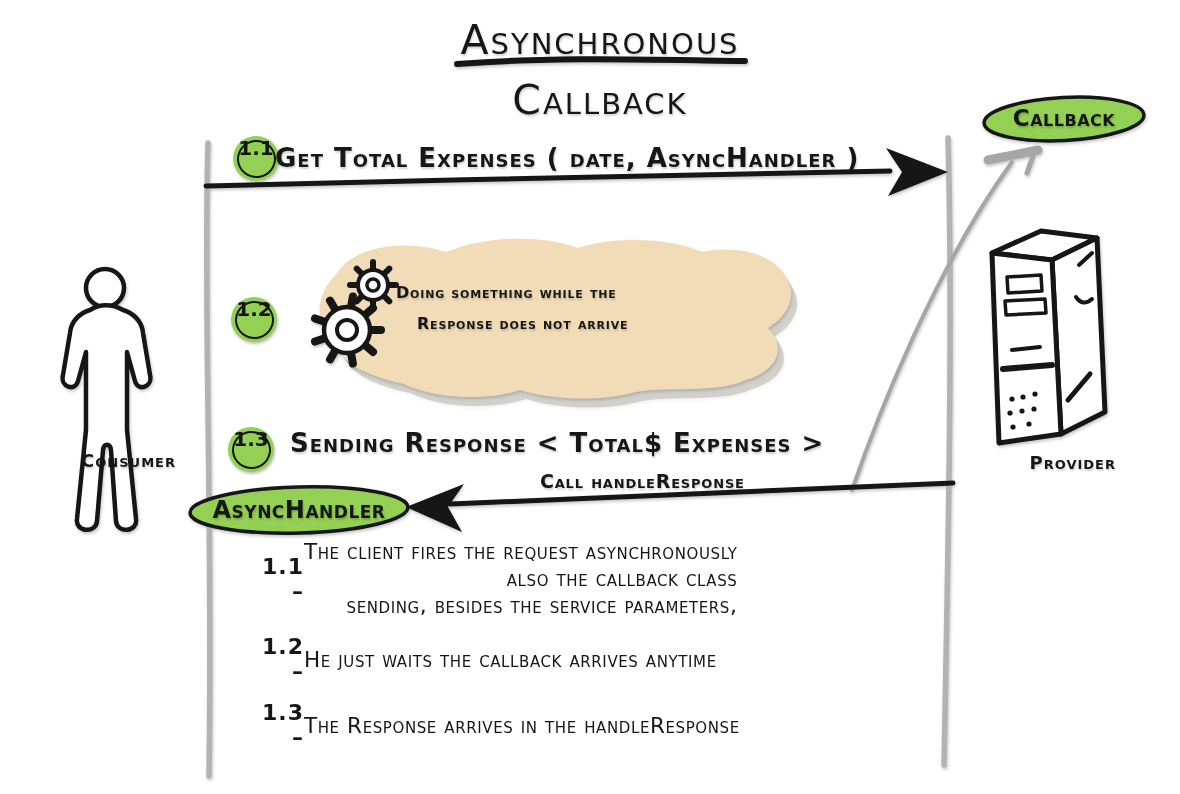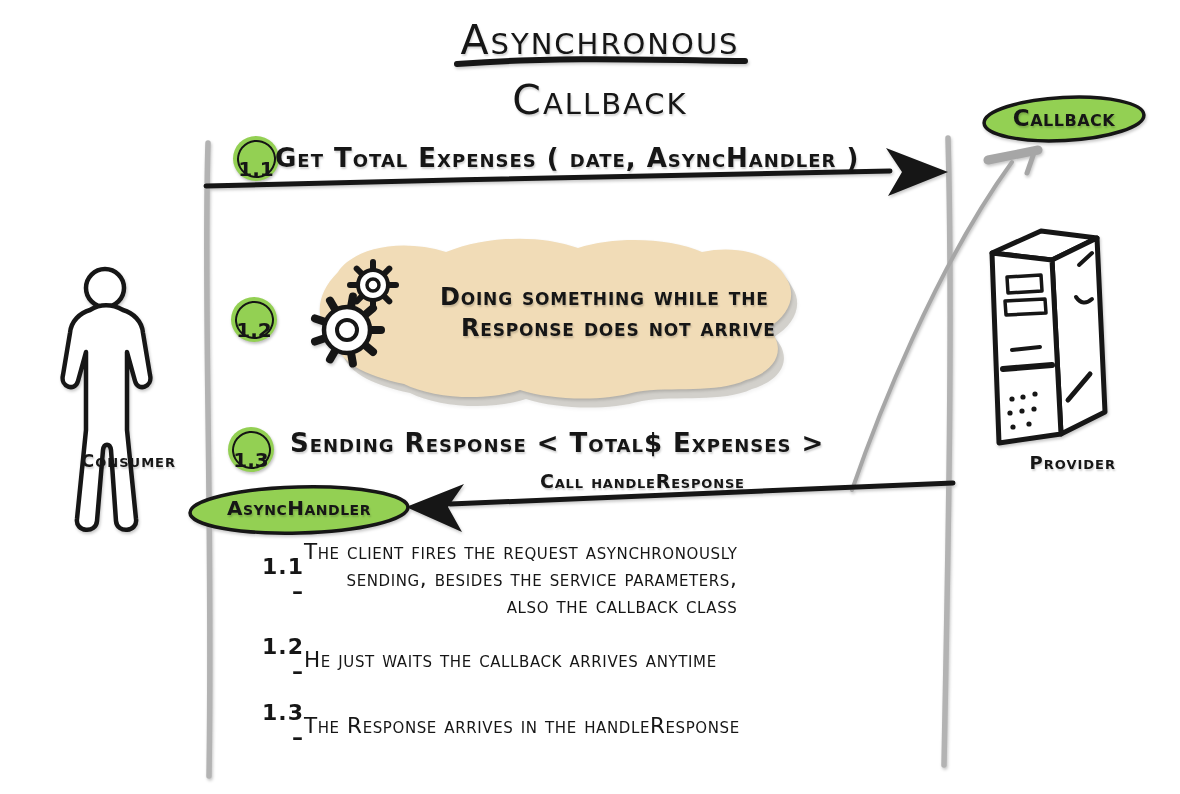--- a/index.html
+++ b/index.html
@@ -12,27 +12,27 @@
   }
   #art{position:absolute;left:0;top:0;z-index:1;
        filter:drop-shadow(1px 2.5px 1.5px rgba(0,0,0,0.22));}
   .hand{
     position:absolute;z-index:2;color:var(--ink);
     font-family:"DejaVu Sans",sans-serif;font-variant:small-caps;
     white-space:nowrap;text-shadow:1px 2px 2px rgba(0,0,0,0.18);
   }
   .title-line{width:400px;left:400px;text-align:center;font-size:41px;font-weight:400;letter-spacing:2px;}
   .msg{font-size:26px;font-weight:600;letter-spacing:1px;}
-  .blob-text{font-size:24px;font-weight:600;letter-spacing:0.8px;margin-left:44px;}
+  .blob-text{font-size:16px;font-weight:600;letter-spacing:0.8px;}
   .blob-text .b{font-weight:800;}
   .oval-label{text-align:center;font-weight:700;letter-spacing:0.5px;}
   .actor-label{text-align:right;font-size:18px;font-weight:600;letter-spacing:1px;}
   .badge{
     position:absolute;z-index:2;width:46px;height:45px;border-radius:50%;
-    background:var(--green);display:flex;align-items:flex-end;justify-content:center;
+    background:var(--green);display:flex;align-items:flex-start;justify-content:center;
     box-shadow:1px 2px 3px rgba(0,0,0,0.25);
   }
   .badge::before{
     content:"";position:absolute;inset:3.5px;border:2.5px solid #141414;
     border-radius:50%;transform:rotate(-6deg);
   }
   .badge span{position:relative;font-size:20px;font-weight:700;font-variant:small-caps;color:var(--ink);}
   .call-label{font-size:19px;font-weight:600;letter-spacing:0.8px;}
   .note{position:absolute;z-index:2;display:flex;align-items:center;text-align:right;}
   .note-num{
@@ -152,31 +152,31 @@
   <div class="hand blob-text" style="left:417px;top:314px">Response does not arrive</div>
 
   <div class="badge" style="left:228px;top:427px">
     <span>1.3</span>
   </div>
   <div class="hand msg" style="left:290px;top:428px">Sending Response &lt; Total$ Expenses &gt;</div>
 
   <div class="hand call-label" style="left:540px;top:470px">Call handleResponse</div>
 
   <div class="hand oval-label" style="left:986px;top:105px;width:156px;font-size:23px">Callback</div>
-  <div class="hand oval-label" style="left:196px;top:496px;width:206px;font-size:20px">AsyncHandler</div>
+  <div class="hand oval-label" style="left:196px;top:496px;width:206px;font-size:24px">AsyncHandler</div>
 
   <div class="hand actor-label" style="left:40px;top:450px;width:136px">Consumer</div>
   <div class="hand actor-label" style="left:986px;top:452px;width:130px">Provider</div>
 
   <div class="note" style="left:246px;top:538px">
     <div class="note-num">1.1 –</div>
     <div class="note-lines">
       <div>The client fires the request asynchronously</div>
+      <div>also the callback class</div>
       <div>sending, besides the service parameters,</div>
-      <div>also the callback class</div>
     </div>
   </div>
   <div class="note" style="left:246px;top:634px">
     <div class="note-num">1.2 –</div>
     <div class="note-lines">
       <div>He just waits the callback arrives anytime</div>
     </div>
   </div>
   <div class="note" style="left:246px;top:700px">
     <div class="note-num">1.3 –</div>

